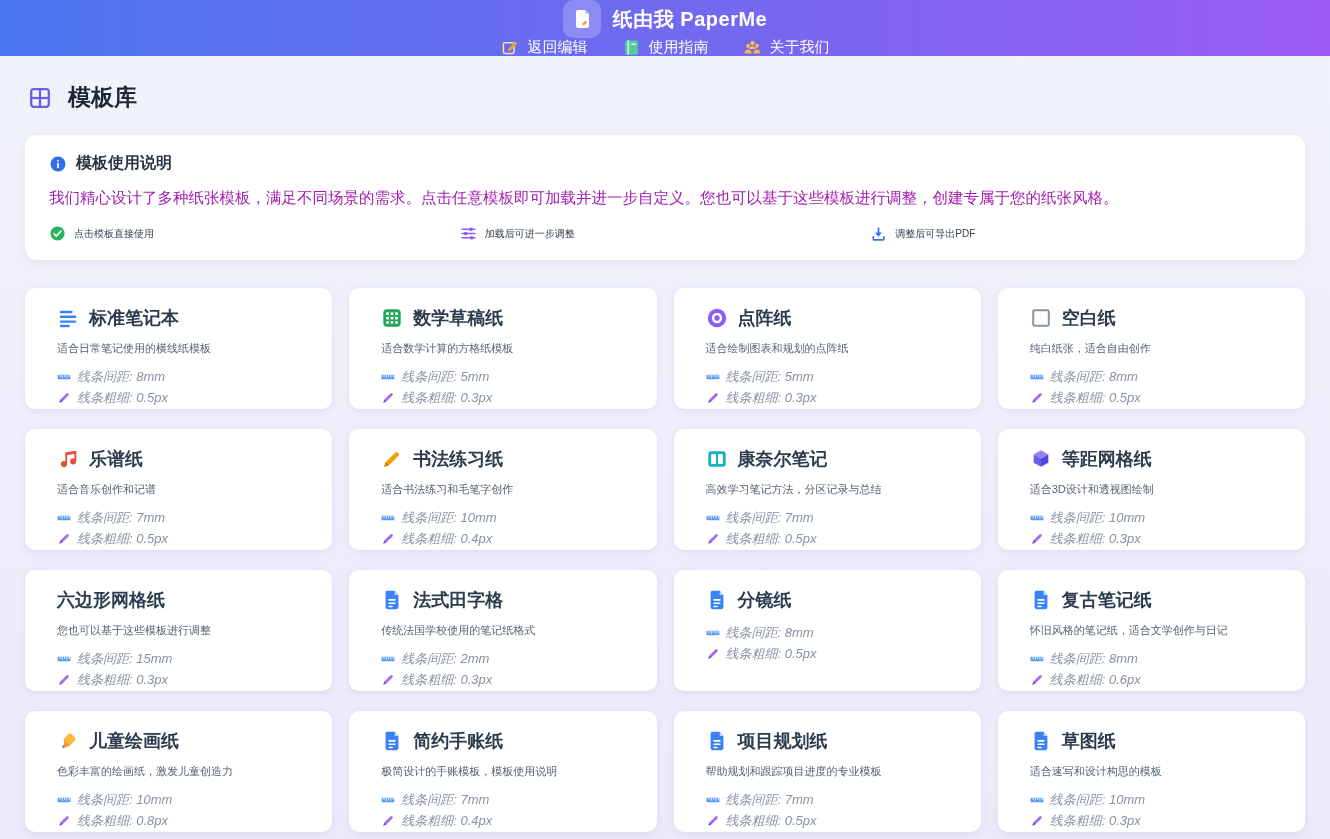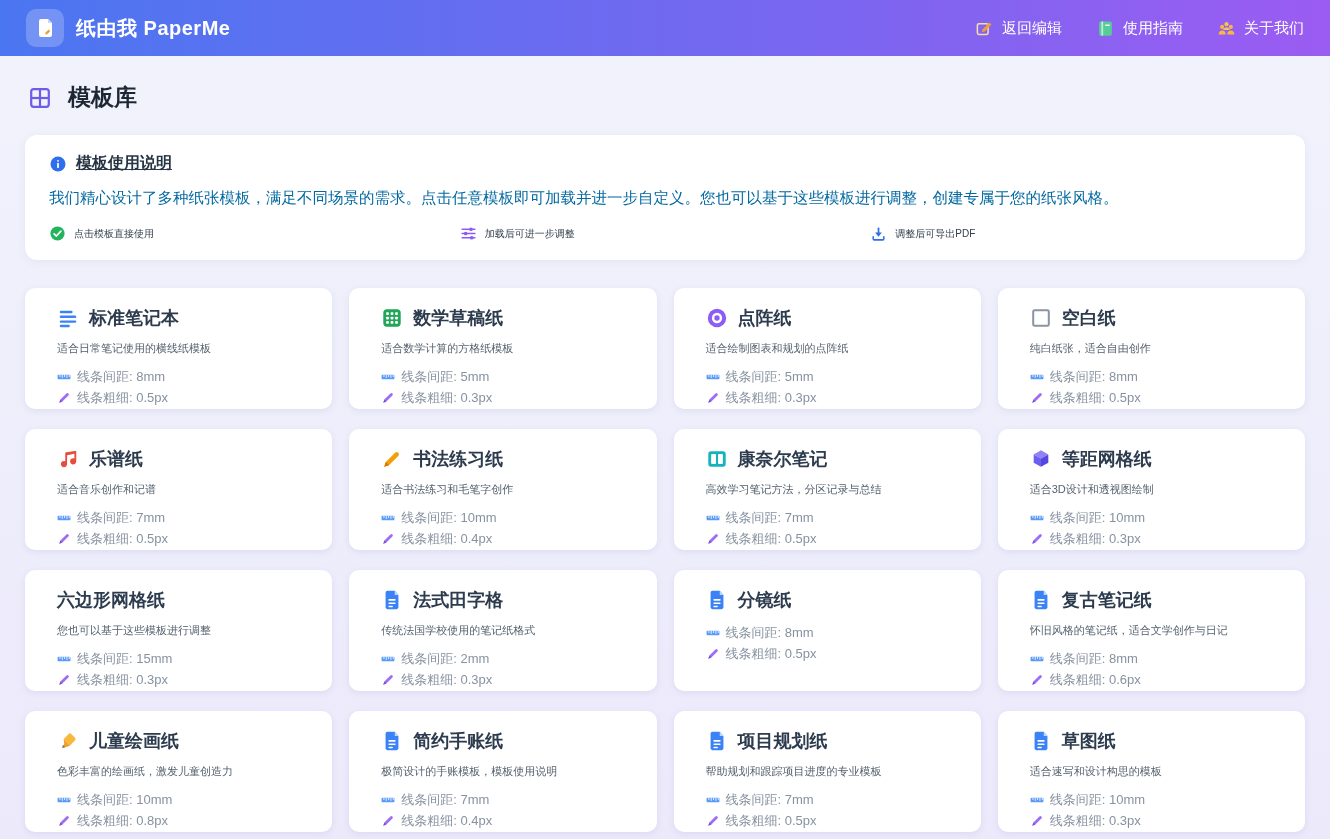--- a/index.html
+++ b/index.html
@@ -8,20 +8,21 @@
     font-family:"Liberation Sans","DejaVu Sans",sans-serif;
     background:linear-gradient(180deg,#f1f3fc 0%,#ece9fb 100%);
     color:#2d3b4e;
   }
   
   .app-header {
     height:56px;
     background:linear-gradient(90deg,#4b76f1 0%,#7468f0 55%,#9b5cf2 100%);
     display:flex; align-items:center; justify-content:space-between;
     padding:0 26px;
+    flex-direction:column;
   }
   .brand { display:flex; align-items:center; gap:12px; }
   .logo-box {
     width:38px; height:38px; border-radius:10px;
     background:rgba(255,255,255,0.22);
     display:flex; align-items:center; justify-content:center;
   }
   .logo-box svg { width:24px; height:24px; }
   .brand-title { color:#ffffff; font-size:20px; font-weight:bold; letter-spacing:.5px; }
   .header-nav { display:flex; align-items:center; gap:34px; }
@@ -35,25 +36,25 @@
   .page-head-icon svg { width:24px; height:24px; }
   .page-title { font-size:23px; font-weight:bold; color:#1d2733; }
 
   
   .notice {
     margin:4px 25px 0 25px;
     background:#ffffff; border-radius:12px;
     box-shadow:0 2px 8px rgba(70,80,140,0.07);
     padding:18px 24px 18px 24px;
   }
-  .notice-head { display:flex; align-items:center; gap:9px; margin-bottom:12px;text-decoration:underline; }
+  .notice-head { display:flex; align-items:center; gap:9px; margin-bottom:12px; }
   .notice-head-icon { width:18px; height:18px; display:inline-flex; }
   .notice-head-icon svg { width:18px; height:18px; }
   .notice-title { font-size:16px; font-weight:600; color:#273444; }
-  .notice-desc { font-size:15.5px; color:#0369a1; line-height:1.5; }
+  .notice-desc { font-size:15.5px; color:#a21caf; line-height:1.5; }
   .notice-features { display:grid; grid-template-columns:1fr 1fr 1fr; margin-top:16px; }
   .feature { display:flex; align-items:center; gap:8px; font-size:10px; color:#2f3b49; }
   .feature-icon { width:17px; height:17px; display:inline-flex; }
   .feature-icon svg { width:17px; height:17px; }
 
   
   .grid {
     margin:28px 25px 0 25px;
     display:grid; grid-template-columns:repeat(4,1fr); gap:20px 17px;
   }
@@ -62,21 +63,21 @@
     box-shadow:0 2px 7px rgba(60,70,130,0.09);
     padding:18px 20px 16px 32px;
     height:121px; overflow:hidden;
     cursor:pointer;
   }
   .card-head { display:flex; align-items:center; gap:10px; }
   .card-icon { width:22px; height:22px; display:inline-flex; flex:0 0 auto; }
   .card-icon svg { width:22px; height:22px; }
   .card-title { font-size:18px; font-weight:600; color:#2d3b4e; white-space:nowrap; }
   .card-desc { margin-top:11px; font-size:11px; color:#55616e; white-space:nowrap; overflow:hidden; }
-  .card-meta { margin-top:12px; display:flex; flex-direction:column; gap:3px; }
+  .card-meta { margin-top:12px; display:flex; flex-direction:column; gap:3px;font-style:italic; }
   .meta-row { display:flex; align-items:center; gap:6px; font-size:13px; color:#8792a0; }
   .meta-icon { width:14px; height:14px; display:inline-flex; flex:0 0 auto; }
   .meta-icon svg { width:14px; height:14px; }
 </style>
 </head>
 <body>
 
 <header class="app-header">
   <div class="brand">
     <div class="logo-box">

